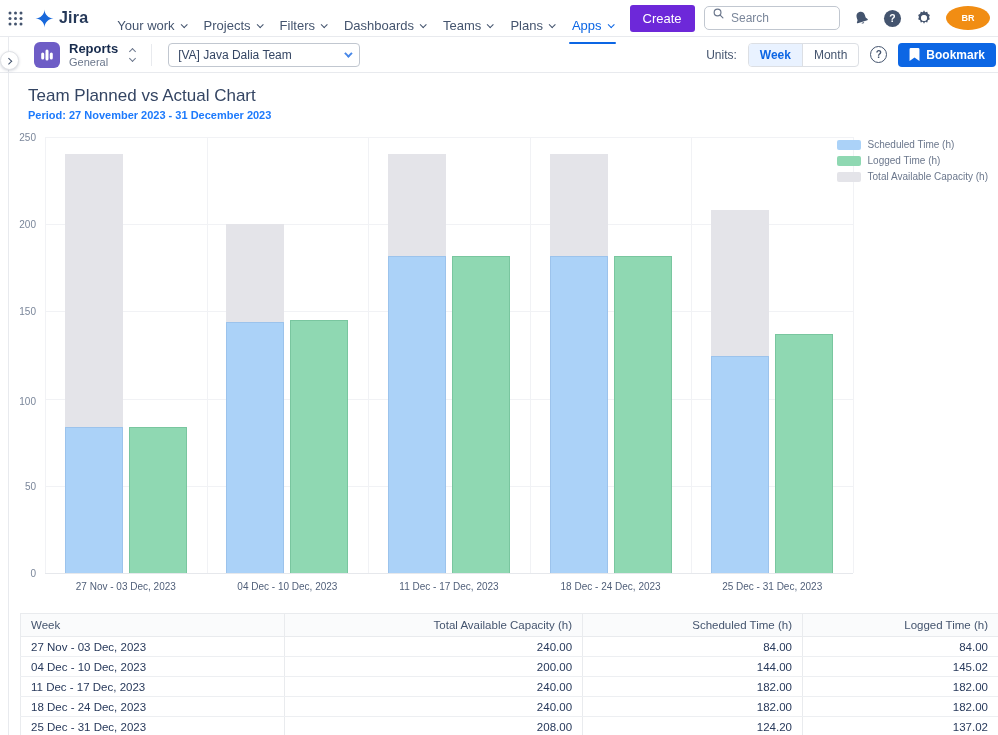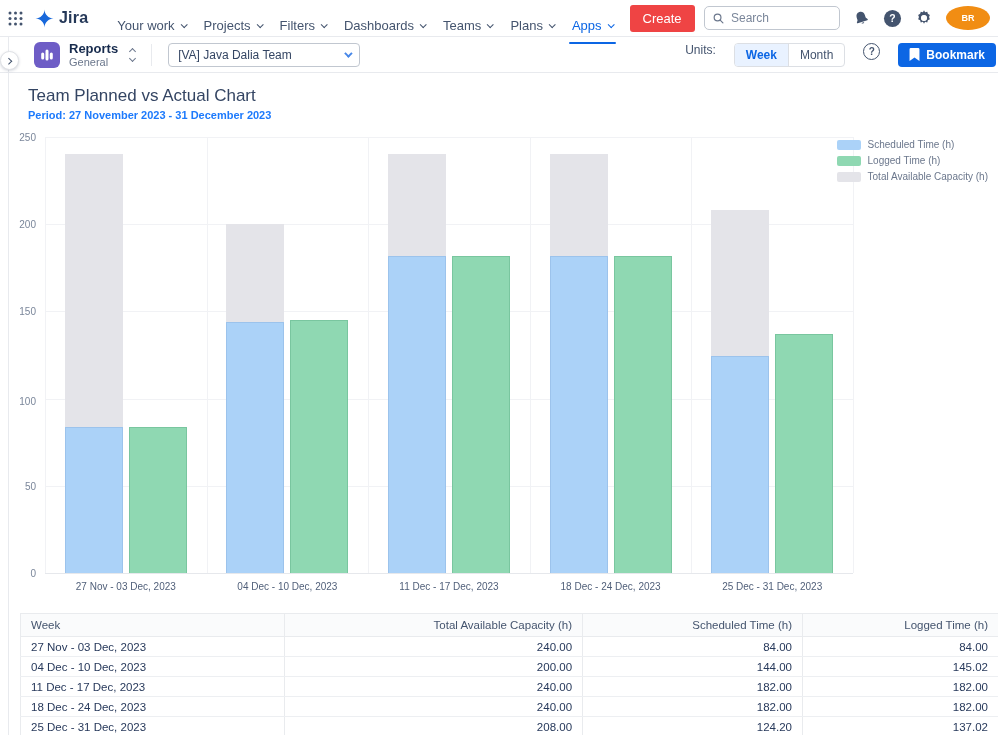--- a/index.html
+++ b/index.html
@@ -9,23 +9,23 @@
   
   .topbar { display:flex; align-items:center; height:37px; padding:0 8px; border-bottom:1px solid #E8EAEE; }
   .grid-icon { margin-right:12px; cursor:pointer; display:flex; }
   .brand { display:flex; align-items:center; gap:5px; margin-right:20px; cursor:pointer; }
   .brand-word { font-size:16px; font-weight:600; color:#253858; letter-spacing:.2px; }
   .nav-list { display:flex; align-items:stretch; height:37px;margin-top:15px; }
   .nav-item { position:relative; display:flex; align-items:center; padding:0 9px; font-size:13px; font-weight:500; color:#44546E; cursor:pointer; white-space:nowrap; }
   .nav-item .chev { width:5px; height:5px; border-right:1.5px solid currentColor; border-bottom:1.5px solid currentColor; transform:rotate(45deg) translateY(-1px); margin-left:6px; display:inline-block; }
   .nav-item.active { color:#0C66E4; }
   .nav-item.active::after { content:""; position:absolute; left:6px; right:6px; bottom:0; height:2px; background:#0C66E4; border-radius:1px; }
-  .create-btn { margin-left:8px; background:#ef4444; color:#fff; border:none; border-radius:3px; font-size:13px; font-weight:500; padding:6px 13px; cursor:pointer; font-family:inherit; }
+  .create-btn { margin-left:8px; background:#6d28d9; color:#fff; border:none; border-radius:3px; font-size:13px; font-weight:500; padding:6px 13px; cursor:pointer; font-family:inherit; }
   .topbar-right { margin-left:auto; display:flex; align-items:center; gap:13px; }
-  .search-box { display:flex; align-items:center; gap:7px; width:136px; height:24px; border:1px solid #C1C7D0; border-radius:5px; padding:0 8px; background:#fff; }
+  .search-box { display:flex; gap:7px; width:136px; height:24px; border:1px solid #C1C7D0; border-radius:5px; padding:0 8px; background:#fff; }
   .search-box input { border:none; outline:none; width:100%; font-size:12px; color:#172B4D; font-family:inherit; background:transparent; }
   .search-box input::placeholder { color:#7A869A; }
   .icon-btn { display:flex; align-items:center; justify-content:center; cursor:pointer; background:none; border:none; padding:0; }
   .avatar { width:44px; height:24px; border-radius:50%; background:#F18D13; color:#fff; font-size:9px; font-weight:bold; display:flex; align-items:center; justify-content:center; cursor:pointer; }
 
   
   .side-divider { position:absolute; left:8px; top:37px; bottom:0; width:1px; background:#E8EAEE; }
   .expand-btn { position:absolute; left:0; top:51px; width:19px; height:19px; border-radius:50%; background:#fff; border:1px solid #E0E2E6; box-shadow:0 1px 3px rgba(9,30,66,.18); display:flex; align-items:center; justify-content:center; cursor:pointer; z-index:6; }
   .expand-btn .chev { width:5px; height:5px; border-right:1.5px solid #44546E; border-bottom:1.5px solid #44546E; transform:rotate(-45deg) translateX(-1px); }
 
@@ -35,21 +35,21 @@
   .reports-icon { width:26px; height:26px; border-radius:6px; background:#6E5DC6; display:flex; align-items:center; justify-content:center; }
   .reports-name { font-size:13px; font-weight:700; color:#172B4D; line-height:14px; }
   .reports-sub { font-size:11px; color:#6B778C; line-height:12px; }
   .switcher { display:flex; flex-direction:column; gap:2px; margin-left:3px; }
   .switcher .chev { width:5px; height:5px; border-right:1.5px solid #6B778C; border-bottom:1.5px solid #6B778C; }
   .switcher .up { transform:rotate(-135deg); }
   .switcher .down { transform:rotate(45deg); }
   .vdivider { width:1px; height:22px; background:#E8EAEE; margin:0 16px; }
   .team-select { width:192px; height:24px; border:1px solid #C1C7D0; border-radius:4px; display:flex; align-items:center; justify-content:space-between; padding:0 9px; font-size:12px; color:#344563; cursor:pointer; background:#fff; }
   .team-select .chev { width:6px; height:6px; border-right:2px solid #4787E8; border-bottom:2px solid #4787E8; transform:rotate(45deg) translateY(-2px); }
-  .toolbar-right { margin-left:auto; display:flex; align-items:flex-start; gap:18px; }
+  .toolbar-right { margin-left:auto; display:flex; align-items:center; gap:11px; }
   .units-label { font-size:12px; color:#44546E; }
   .seg { display:flex; border:1px solid #DCDFE4; border-radius:4px; overflow:hidden; background:#fff; }
   .seg-opt { padding:4px 11px; font-size:12px; color:#44546E; cursor:pointer; }
   .seg-opt + .seg-opt { border-left:1px solid #DCDFE4; }
   .seg-opt.selected { background:#E9F2FF; color:#0C66E4; font-weight:700; }
   .help-circle { width:17px; height:17px; border:1.6px solid #44546E; border-radius:50%; display:flex; align-items:center; justify-content:center; font-size:10px; font-weight:bold; color:#44546E; cursor:pointer; background:none; }
   .bookmark-btn { display:flex; align-items:center; gap:6px; background:#0C66E4; color:#fff; border:none; border-radius:4px; padding:5px 11px; font-size:12px; font-weight:700; cursor:pointer; font-family:inherit; }
 
   
   .page-title { margin:13px 0 0 28px; font-size:17px; font-weight:500; color:#344563; }

